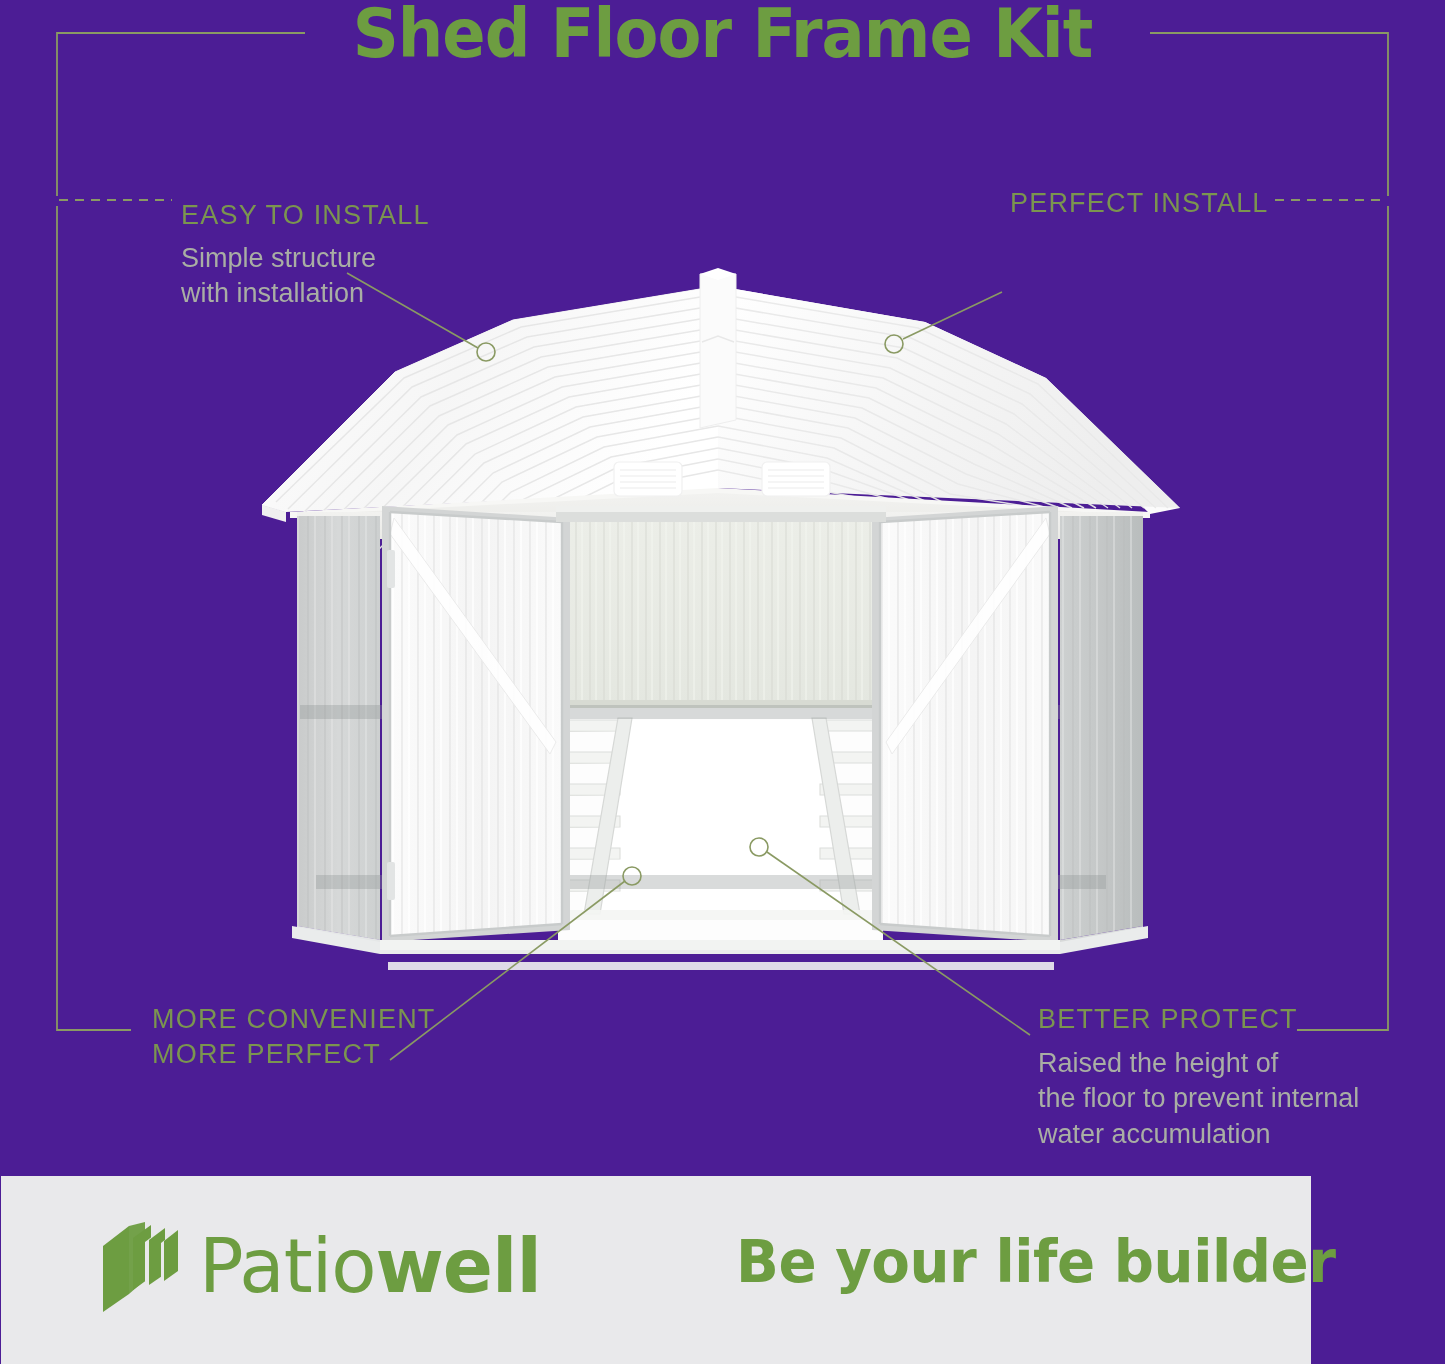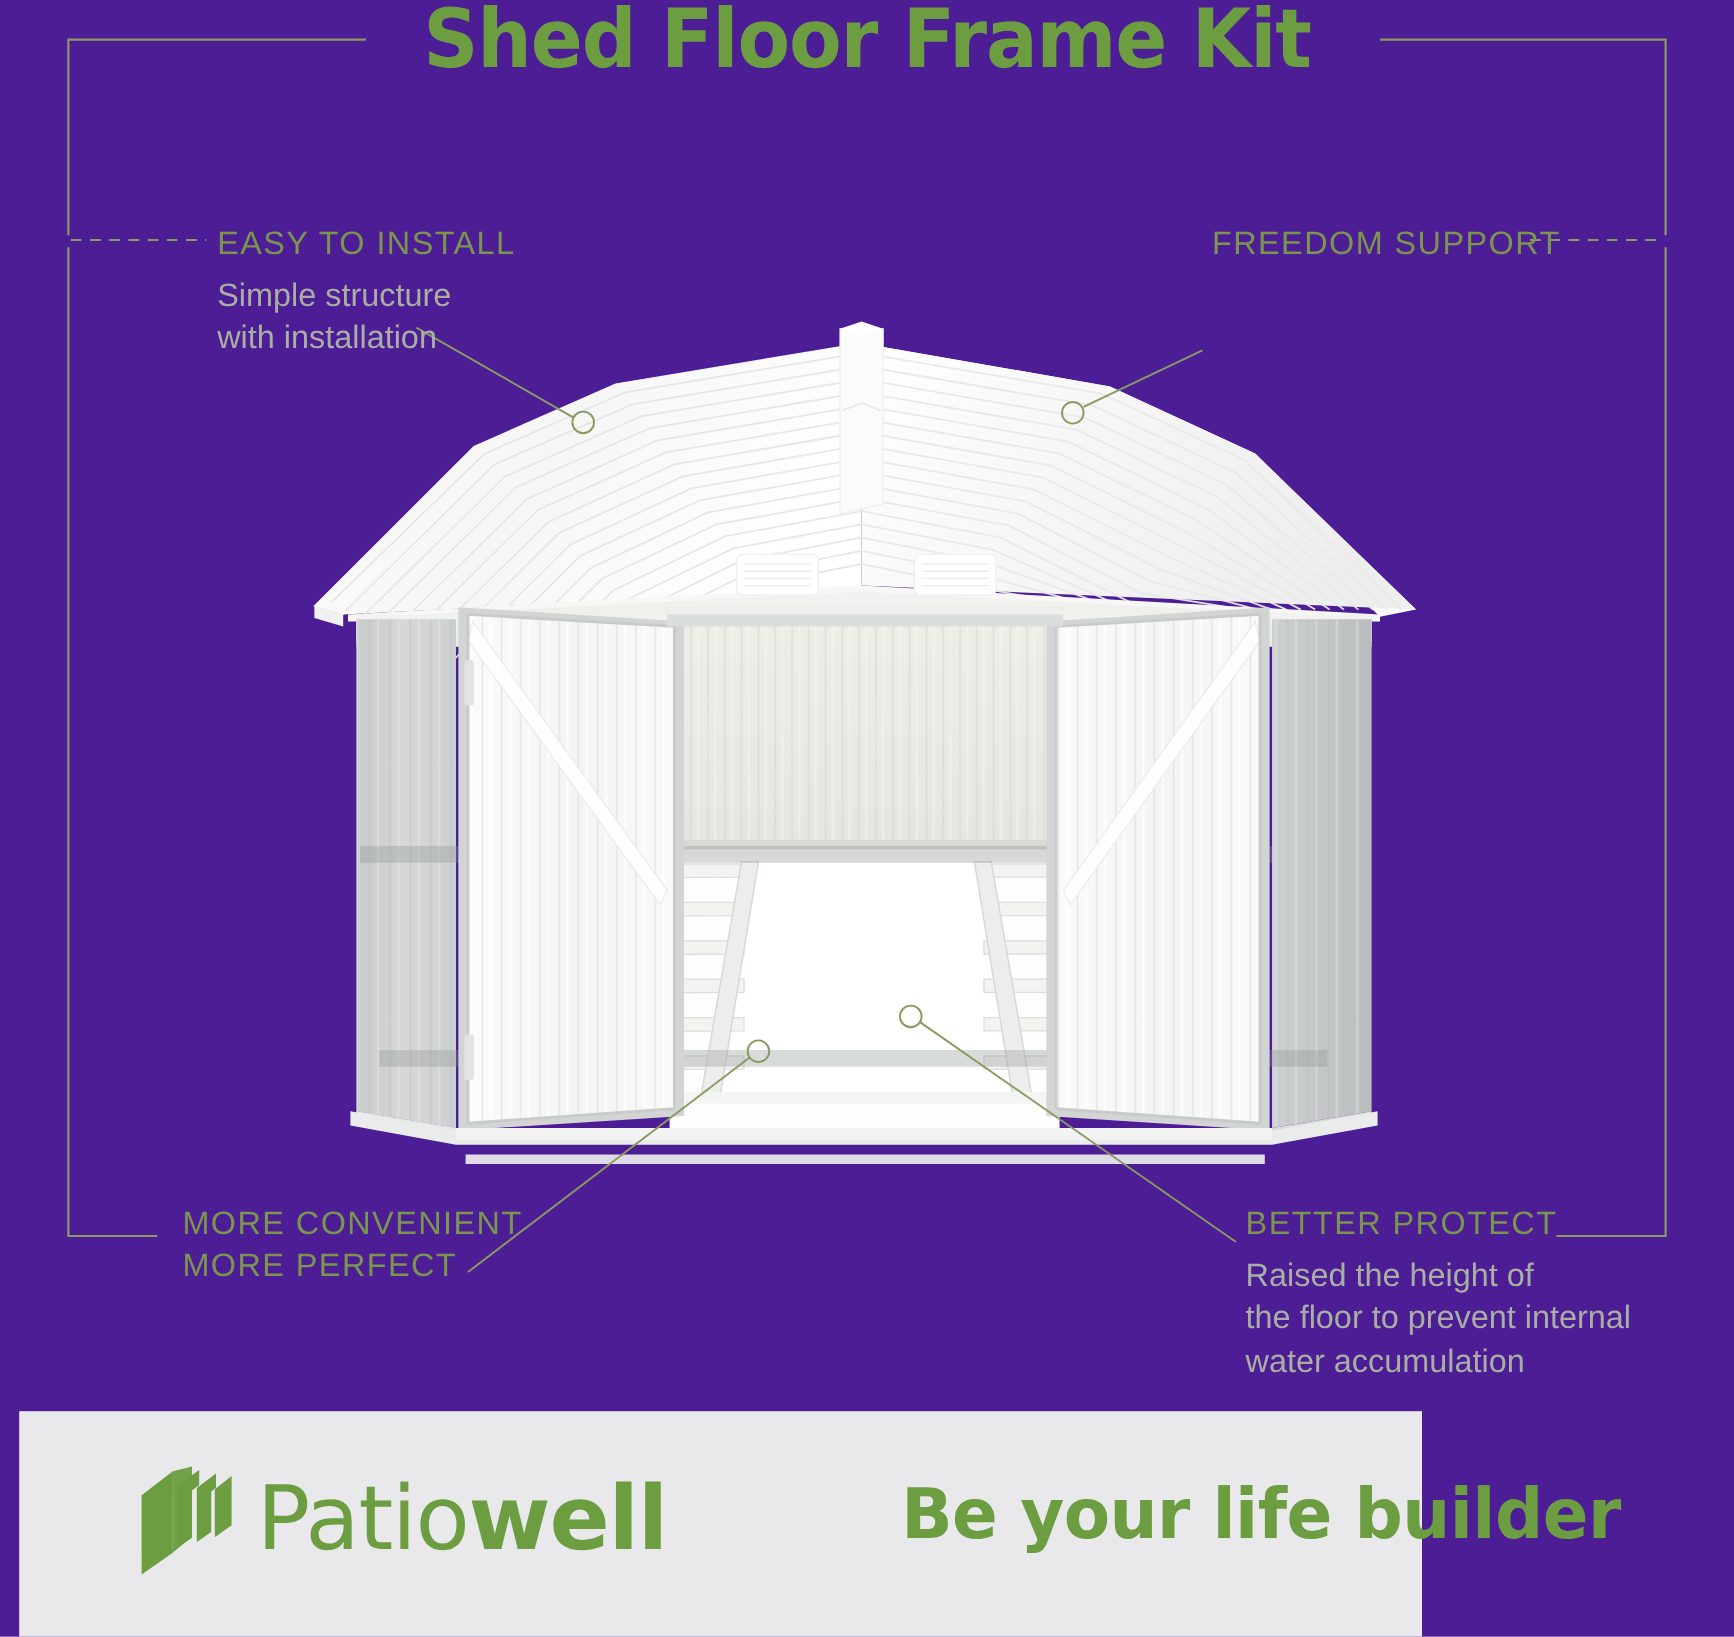--- a/index.html
+++ b/index.html
@@ -41,38 +41,38 @@
     line-height:1.28;
   }
   .callout .body{
     color:#a9aea4;
     font-size:27px;
     line-height:1.32;
     margin-top:8px;
     font-weight:400;
     white-space:pre-line;
   }
-  #co-easy{left:181px;top:186px;}
+  #co-easy{left:181px;top:198px;}
   #co-support{left:1010px;top:186px;}
   #co-support .body{margin-top:9px;}
   #co-convenient{left:152px;top:1002px;}
   #co-convenient .body{margin-top:12px;}
   #co-protect{left:1038px;top:1002px;}
   #co-protect .body{margin-top:9px;}
 
   
   .shed{position:absolute;left:0;top:250px;width:1445px;height:720px;z-index:4;}
   .shed svg{display:block;width:1445px;height:720px;}
 
   
   .leaders{position:absolute;left:0;top:0;width:1445px;height:1200px;z-index:10;pointer-events:none;}
 
   
   .footer{
-    position:absolute;left:16px;top:1176px;width:1169px;height:188px;
+    position:absolute;left:1px;top:1176px;width:1310px;height:188px;
     background:#e9e9eb;
     z-index:14;
   }
   .logo-wrap{position:absolute;left:98px;top:44px;display:flex;align-items:center;}
   .logo-mark{width:86px;height:92px;margin-right:14px;}
   .logo-text{
     font-family:"DejaVu Sans", sans-serif;
     font-size:74px;
     color:#6d9d41;
     line-height:1;
@@ -374,21 +374,21 @@
     </svg>
   </div>
 
   <div class="callout" id="co-easy">
     <div class="ttl">EASY TO INSTALL</div>
     <div class="body">Simple structure
 with installation</div>
   </div>
 
   <div class="callout" id="co-support">
-    <div class="ttl">FREEDOM SUPPORT</div>
+    <div class="ttl">PERFECT INSTALL</div>
   </div>
 
   <div class="callout" id="co-convenient">
     <div class="ttl" style="white-space:pre-line">MORE CONVENIENT
 MORE PERFECT</div>
   </div>
 
   <div class="callout" id="co-protect">
     <div class="ttl">BETTER PROTECT</div>
     <div class="body">Raised the height of

